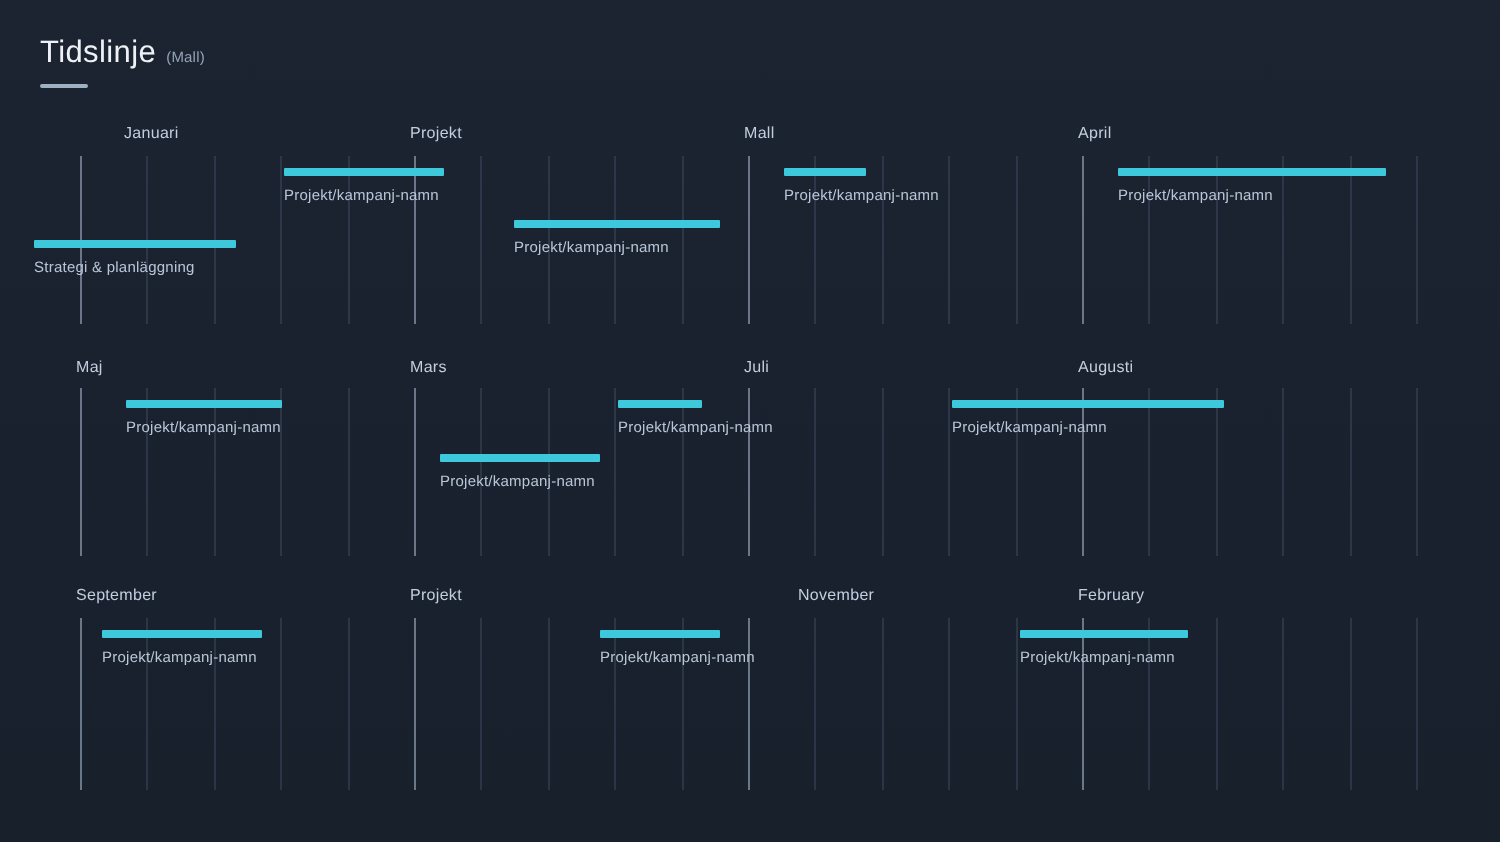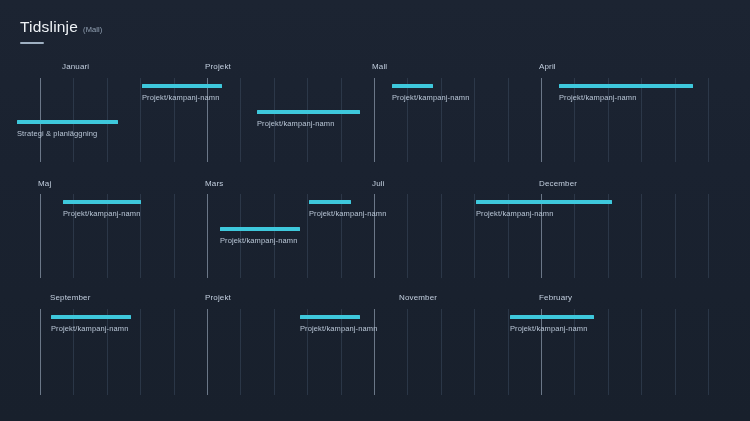--- a/index.html
+++ b/index.html
@@ -179,21 +179,21 @@
         <div class="bar-group" style="left: 257px; top: 48px;">
           <div class="bar" style="width: 103px;"></div>
           <div class="bar-label">Projekt/kampanj-namn</div>
         </div>
       </div>
       <div class="row" style="top: 179px;">
         <div class="row-labels">
           <div class="month-label" style="left: 38px;">Maj</div>
           <div class="month-label" style="left: 205px;">Mars</div>
           <div class="month-label" style="left: 372px;">Juli</div>
-          <div class="month-label" style="left: 539px;">December</div>
+          <div class="month-label" style="left: 539px;">Augusti</div>
         </div>
         <div class="grid" style="top: 15px; height: 84px;">
           <div class="gridline week" style="left: 73px;"></div>
           <div class="gridline week" style="left: 107px;"></div>
           <div class="gridline week" style="left: 140px;"></div>
           <div class="gridline week" style="left: 174px;"></div>
           <div class="gridline week" style="left: 240px;"></div>
           <div class="gridline week" style="left: 274px;"></div>
           <div class="gridline week" style="left: 307px;"></div>
           <div class="gridline week" style="left: 341px;"></div>
@@ -223,21 +223,21 @@
           <div class="bar" style="width: 136px;"></div>
           <div class="bar-label">Projekt/kampanj-namn</div>
         </div>
         <div class="bar-group" style="left: 220px; top: 48px;">
           <div class="bar" style="width: 80px;"></div>
           <div class="bar-label">Projekt/kampanj-namn</div>
         </div>
       </div>
       <div class="row" style="top: 293px;">
         <div class="row-labels">
-          <div class="month-label" style="left: 50px;">September</div>
+          <div class="month-label" style="left: 38px;">September</div>
           <div class="month-label" style="left: 205px;">Projekt</div>
           <div class="month-label" style="left: 372px; padding-left: 27px;">November</div>
           <div class="month-label" style="left: 539px;">February</div>
         </div>
         <div class="grid" style="top: 16px; height: 86px;">
           <div class="gridline week" style="left: 73px;"></div>
           <div class="gridline week" style="left: 107px;"></div>
           <div class="gridline week" style="left: 140px;"></div>
           <div class="gridline week" style="left: 174px;"></div>
           <div class="gridline week" style="left: 240px;"></div>

